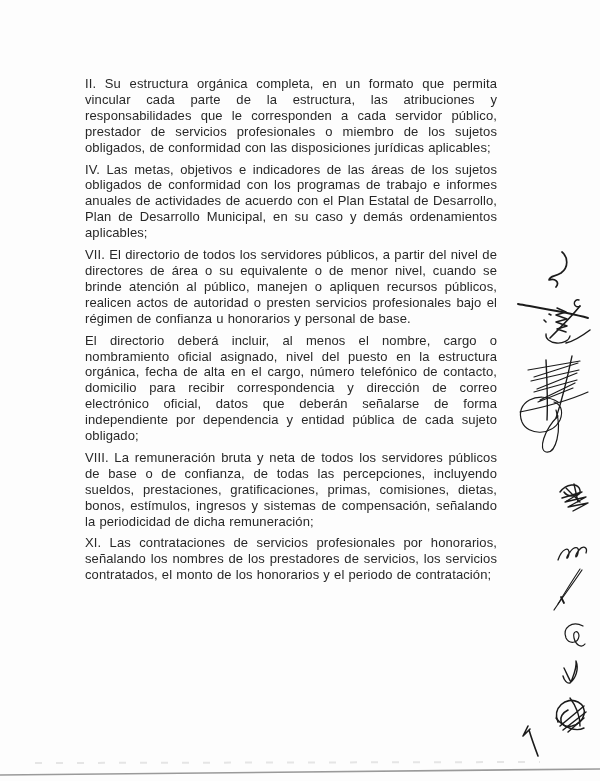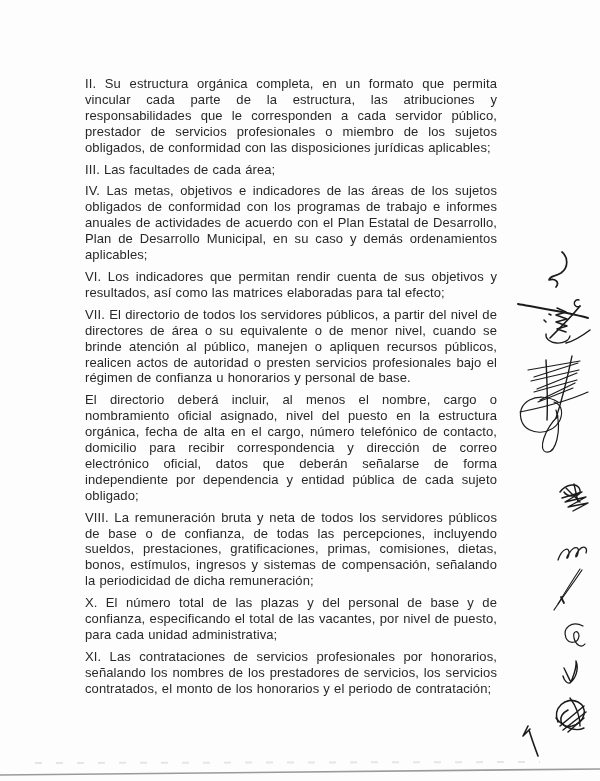--- a/index.html
+++ b/index.html
@@ -42,27 +42,24 @@
     width: 600px; height: 23px;
   }
 </style>
 </head>
 <body>
 
 <div class="page">
 
   <div class="content">
     <p class="para">II. Su estructura orgánica completa, en un formato que permita vincular cada parte de la estructura, las atribuciones y responsabilidades que le corresponden a cada servidor público, prestador de servicios profesionales o miembro de los sujetos obligados, de conformidad con las disposiciones jurídicas aplicables;</p>
-    <p class="para">III. Las facultades de cada área;</p>
     <p class="para">IV. Las metas, objetivos e indicadores de las áreas de los sujetos obligados de conformidad con los programas de trabajo e informes anuales de actividades de acuerdo con el Plan Estatal de Desarrollo, Plan de Desarrollo Municipal, en su caso y demás ordenamientos aplicables;</p>
-    <p class="para">VI. Los indicadores que permitan rendir cuenta de sus objetivos y resultados, así como las matrices elaboradas para tal efecto;</p>
     <p class="para">VII. El directorio de todos los servidores públicos, a partir del nivel de directores de área o su equivalente o de menor nivel, cuando se brinde atención al público, manejen o apliquen recursos públicos, realicen actos de autoridad o presten servicios profesionales bajo el régimen de confianza u honorarios y personal de base.</p>
     <p class="para">El directorio deberá incluir, al menos el nombre, cargo o nombramiento oficial asignado, nivel del puesto en la estructura orgánica, fecha de alta en el cargo, número telefónico de contacto, domicilio para recibir correspondencia y dirección de correo electrónico oficial, datos que deberán señalarse de forma independiente por dependencia y entidad pública de cada sujeto obligado;</p>
     <p class="para">VIII. La remuneración bruta y neta de todos los servidores públicos de base o de confianza, de todas las percepciones, incluyendo sueldos, prestaciones, gratificaciones, primas, comisiones, dietas, bonos, estímulos, ingresos y sistemas de compensación, señalando la periodicidad de dicha remuneración;</p>
-    <p class="para">X. El número total de las plazas y del personal de base y de confianza, especificando el total de las vacantes, por nivel de puesto, para cada unidad administrativa;</p>
     <p class="para">XI. Las contrataciones de servicios profesionales por honorarios, señalando los nombres de los prestadores de servicios, los servicios contratados, el monto de los honorarios y el periodo de contratación;</p>
 
   </div>
 
   <svg class="signatures" viewBox="0 0 100 541" width="100" height="541">
 
     <g>
       <path d="M62,12 C68,17 69,27 61,33 C55,37 50,35 49,40 C55,38 60,42 56,47" stroke-width="1.7"></path>
     </g>
 

